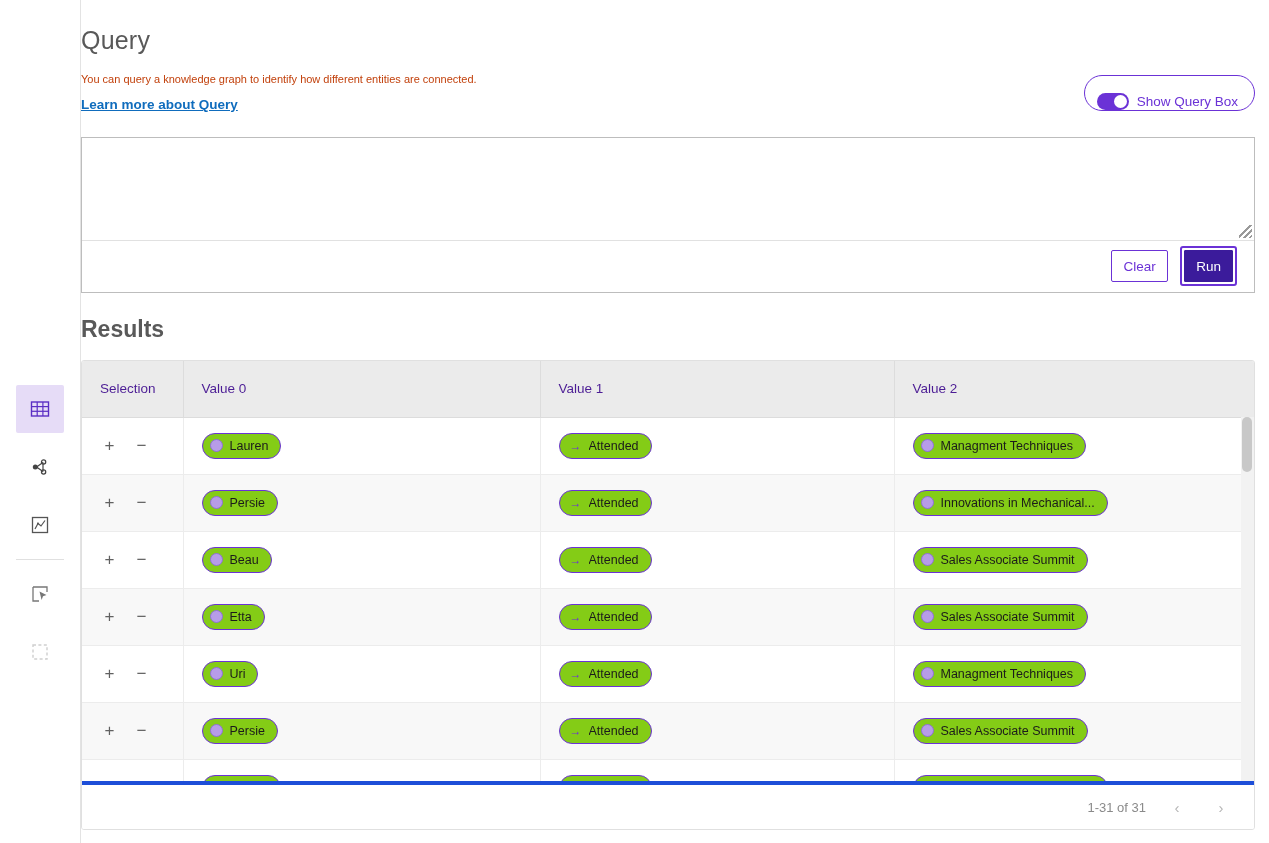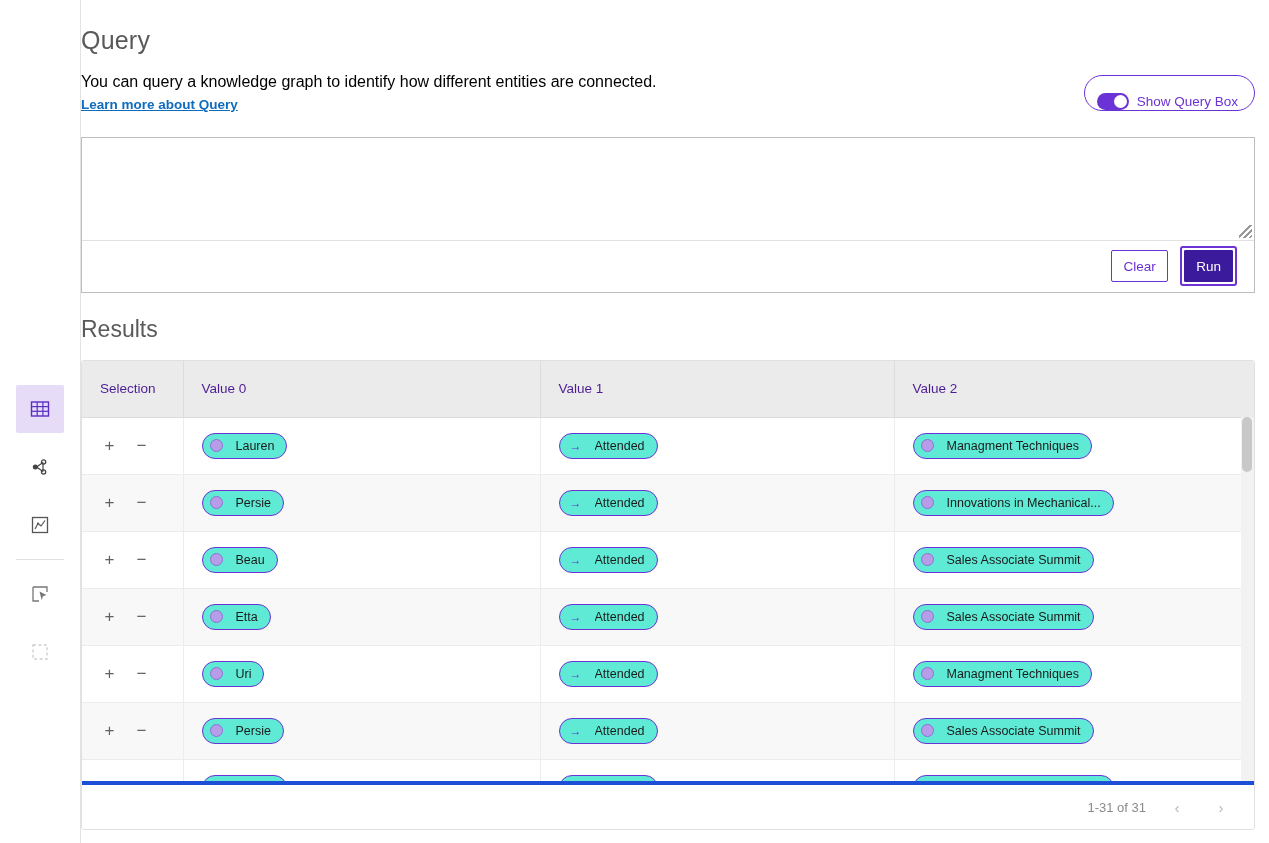--- a/index.html
+++ b/index.html
@@ -29,21 +29,21 @@
 
   
   .content { position: absolute; left: 81px; top: 0; width: 1188px; height: 843px; border-radius: 32px; }
 
   .h1 {
     position: absolute; left: 0px; top: 26px;
     font-size: 25px; color: #595959; font-weight: 400; letter-spacing: .2px;
   }
   .subtitle {
     position: absolute; left: 0px; top: 73px;
-    font-size: 16px; color: #000000;
+    font-size: 11px; color: #c2410c;
   }
   .learn-link {
     position: absolute; left: 0px; top: 97px;
     font-size: 13.5px; color: #0f6cbd; text-decoration: underline;
     font-weight: 600; cursor: pointer;
   }
 
   
   .toggle-pill {
     position: absolute; right: 14px; top: 75px;
@@ -96,21 +96,21 @@
     border: 2px solid #6b32d6; border-radius: 3px; padding: 2px; background: #fff;
   }
   .btn-run {
     min-width: 48px; height: 32px; padding: 0 11px;
     border: 1px solid #3b1b9b; background: #3b1b9b; color: #fff;
     font-size: 13.5px; font-family: inherit; border-radius: 1px; cursor: pointer;
   }
 
   .h2 {
     position: absolute; left: 0px; top: 316px;
-    font-size: 23px; color: #595959; font-weight: 400;
+    font-size: 23px; color: #595959; font-weight: 700;
   }
 
   
   .results-card {
     position: absolute; left: 0px; top: 360px; width: 1174px; height: 470px;
     border: 1px solid #e0e0e0; border-radius: 3px; background: #fff; overflow: hidden;
   }
   .table-scroll {
     position: absolute; left: 0; top: 0; width: 1174px; height: 422px; overflow: hidden;
   }
@@ -133,24 +133,24 @@
   .col-v1  { width: 354px; }
   .col-v2  { width: 362px; }
 
   .sel-cell { display: flex; align-items: center; gap: 19px; padding-left: 3px; }
   .sel-btn {
     color: #616161; font-size: 17px; line-height: 1; cursor: pointer;
     width: 13px; text-align: center; user-select: none;
   }
 
   .chip {
-    display: inline-flex; align-items: center; gap: 13px;
+    display: inline-flex; align-items: center; gap: 7px;
     height: 26px; padding: 0 12px 0 7px;
     border: 1px solid #6b32d6; border-radius: 13px;
-    background: #5eead4; color: #1b1b1b; font-size: 12.5px;
+    background: #84cc16; color: #1b1b1b; font-size: 12.5px;
     max-width: 100%; white-space: nowrap; cursor: pointer;
   }
   .chip.rel { padding: 0 12px 0 10px; }
   .chip .dot {
     width: 13px; height: 13px; border-radius: 50%;
     background: #b79ce8; border: 1px solid #8f6fd6; flex: none;
   }
   .chip .arrow { color: #6b32d6; font-size: 12px; line-height: 1; flex: none; }
   .chip .clabel { overflow: hidden; text-overflow: ellipsis; }
 

